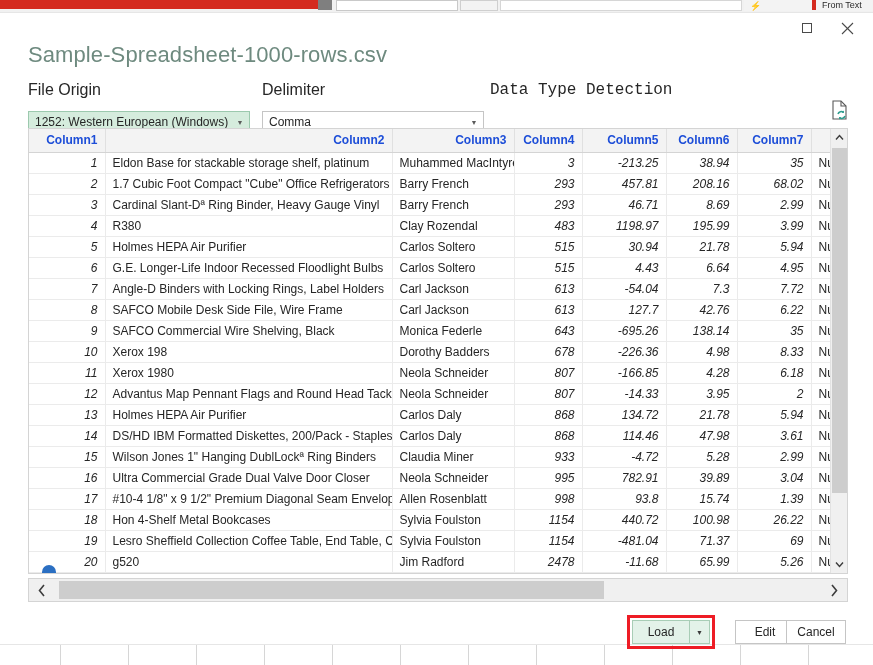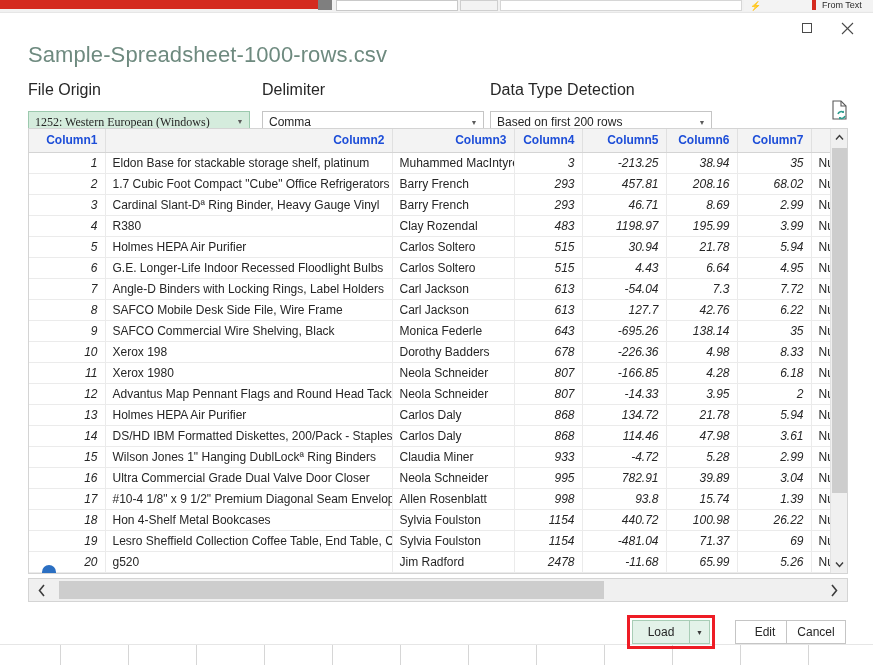--- a/index.html
+++ b/index.html
@@ -172,24 +172,24 @@
     text-align: center;
     font-size: 7px;
     color: #5b5b5b;
     line-height: 1;
   }
   .combo.selected {
     background: #d5ecdd;
     border: 1px solid #9cc9ae;
   }
   .g-origin { left: 0px; width: 222px; }
-  .g-origin .combo { width: 222px; font-family: Liberation Serif, serif; }
+  .g-origin .combo { width: 222px; }
   .g-delim { left: 234px; width: 222px; }
   .g-delim .combo { width: 222px; }
-  .g-detect { left: 462px; width: 222px; }
+  .g-detect { left: 462px; width: 222px; font-family: Liberation Mono, monospace; }
   .g-detect .combo { width: 222px; }
 
   .file-refresh-icon {
     position: absolute;
     left: 800px;
     top: 18px;
     width: 22px;
     height: 24px;
   }
 
@@ -444,24 +444,20 @@
     <div class="option-group g-delim">
       <span class="option-label">Delimiter</span>
       <div class="combo">
         <span class="combo-value">Comma</span>
         <span class="combo-arrow">▼</span>
       </div>
     </div>
 
     <div class="option-group g-detect">
       <span class="option-label">Data Type Detection</span>
-      <div class="combo">
-        <span class="combo-value">Based on first 200 rows</span>
-        <span class="combo-arrow">▼</span>
-      </div>
     </div>
 
     <div class="file-refresh-icon">
       <svg width="22" height="24" viewBox="0 0 22 24">
         <path d="M5 2 H13 L18 7 V20 H5 Z" fill="#ffffff" stroke="#595959" stroke-width="1.1"></path>
         <path d="M13 2 V7 H18" fill="none" stroke="#595959" stroke-width="1.1"></path>
         <path d="M10 15 a3.4 3.4 0 0 1 5.5 -1.6" fill="none" stroke="#2f9e8f" stroke-width="1.6"></path>
         <path d="M15.8 11.6 l0.2 2.4 l-2.4 -0.2 z" fill="#2f9e8f"></path>
         <path d="M17 17 a3.4 3.4 0 0 1 -5.5 1.6" fill="none" stroke="#2f9e8f" stroke-width="1.6"></path>
         <path d="M11.2 20.4 l-0.2 -2.4 l2.4 0.2 z" fill="#2f9e8f"></path>

